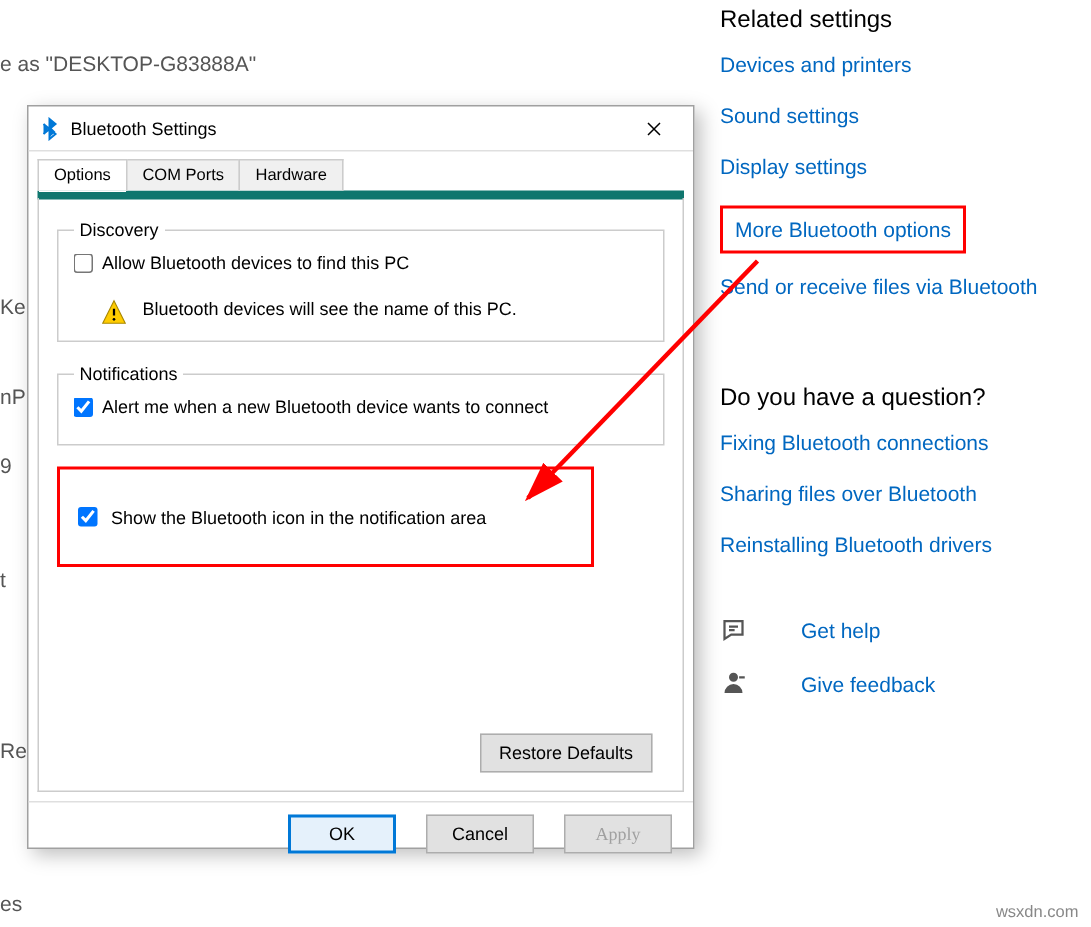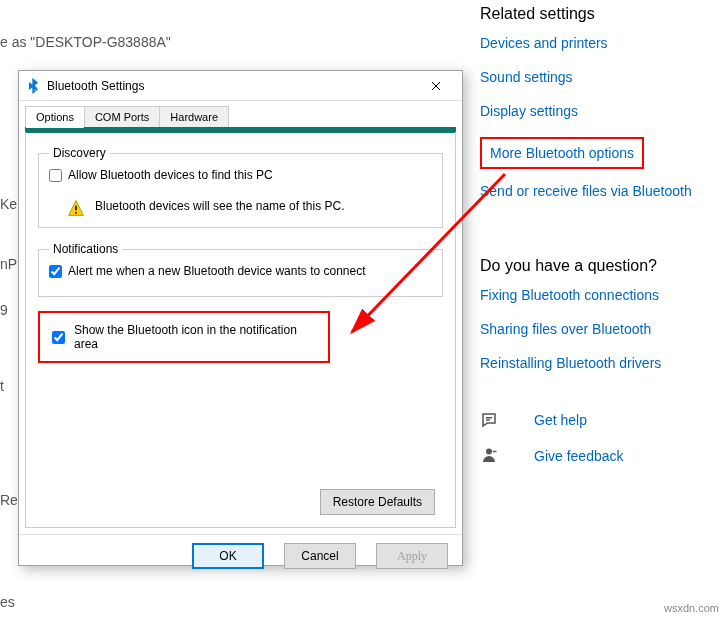--- a/index.html
+++ b/index.html
@@ -141,23 +141,23 @@
       margin-left: 18px;
       font-size: 12px;
       margin-top: 17px;
     }
     .standalone-check {
       display: flex;
       align-items: center;
       gap: 6px;
       font-size: 12px;
       border: 2px solid red;
-      padding: 10px 8px;
+      padding: 22px 8px;
       margin-top: 4px;
-      width: 292px;
+      width: 358px;
     }
     .restore-btn {
       position: absolute;
       right: 20px;
       bottom: 12px;
       padding: 5px 12px;
       background: #e1e1e1;
       border: 1px solid #adadad;
       font-size: 12px;
       cursor: pointer;

